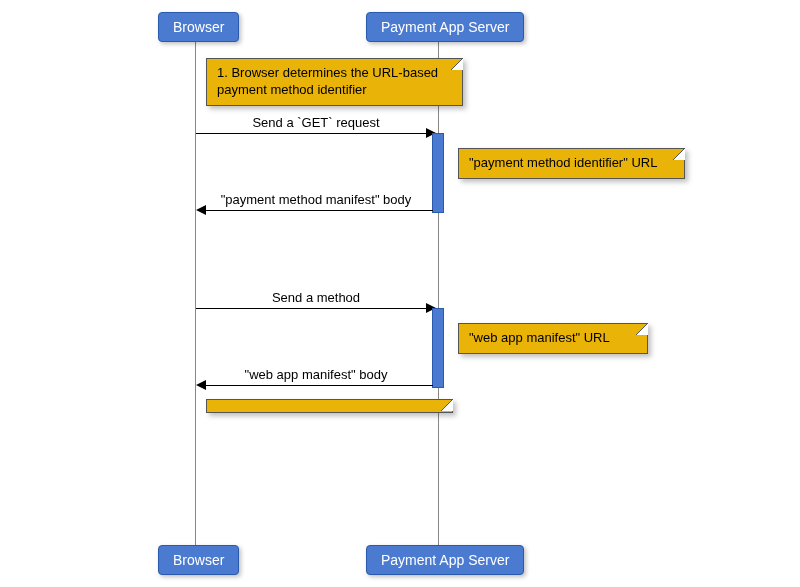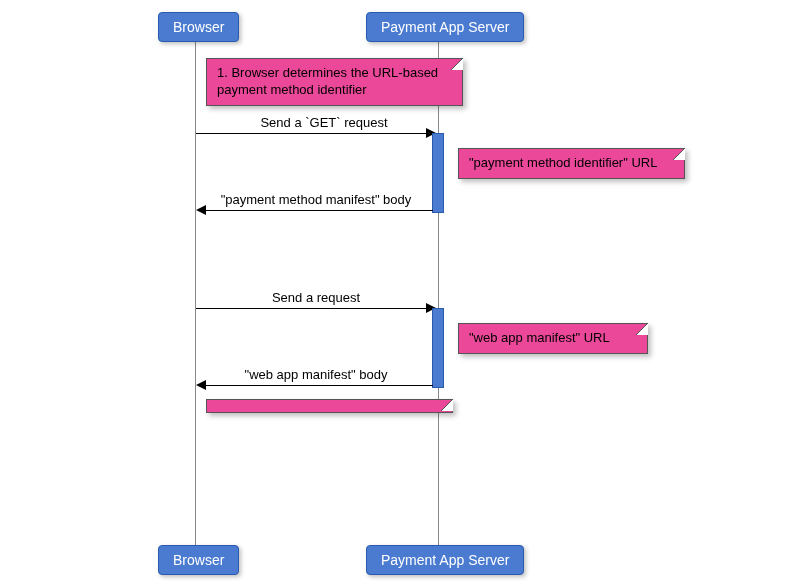--- a/index.html
+++ b/index.html
@@ -65,21 +65,21 @@
   }
   .arrow-left {
     position: absolute;
     width: 0; height: 0;
     border-top: 5px solid transparent;
     border-bottom: 5px solid transparent;
     border-right: 10px solid #000;
   }
   .note {
     position: absolute;
-    background: #ec4899;
+    background: #eab308;
     border: 1px solid #555;
     box-shadow: 3px 3px 5px rgba(0,0,0,0.25);
     padding: 6px 10px;
     font-size: 13px;
     line-height: 1.3;
   }
   .note .fold-outer {
     position: absolute;
     top: -1px; right: -1px;
     width: 12px; height: 12px;
@@ -97,37 +97,37 @@
 <div class="participant" style="left:366px; top:12px;"><span>Payment App Server</span></div>
 
 <div class="participant" style="left:158px; bottom:12px;"><span>Browser</span></div>
 <div class="participant" style="left:366px; bottom:12px;"><span>Payment App Server</span></div>
 
 <div class="note" style="left:206px; top:58px; width:235px;">
   <div class="fold-outer"></div>
   <span>1. Browser determines the URL-based<br>payment method identifier</span>
 </div>
 
-<div class="msg-label" style="left:204px; top:115px; width:240px;">Send a `GET` request</div>
+<div class="msg-label" style="left:196px; top:115px; width:240px;">Send a `GET` request</div>
 <div class="msg" style="left:196px; top:133px; width:236px;"></div>
 <div class="arrow-right" style="left:426px; top:128px;"></div>
 
 <div class="activation" style="left:438px; top:133px; height:78px;"></div>
 
 <div class="note" style="left:458px; top:148px; width:205px;">
   <div class="fold-outer"></div>
   <span>"payment method identifier" URL</span>
 </div>
 
 <div class="msg-label" style="left:196px; top:192px; width:240px;">"payment method manifest" body</div>
 <div class="msg" style="left:205px; top:210px; width:228px;"></div>
 <div class="arrow-left" style="left:196px; top:205px;"></div>
 
 
-<div class="msg-label" style="left:196px; top:290px; width:240px;">Send a request</div>
+<div class="msg-label" style="left:196px; top:290px; width:240px;">Send a method</div>
 <div class="msg" style="left:196px; top:308px; width:236px;"></div>
 <div class="arrow-right" style="left:426px; top:303px;"></div>
 
 <div class="activation" style="left:438px; top:308px; height:78px;"></div>
 
 <div class="note" style="left:458px; top:323px; width:168px;">
   <div class="fold-outer"></div>
   <span>"web app manifest" URL</span>
 </div>
 

